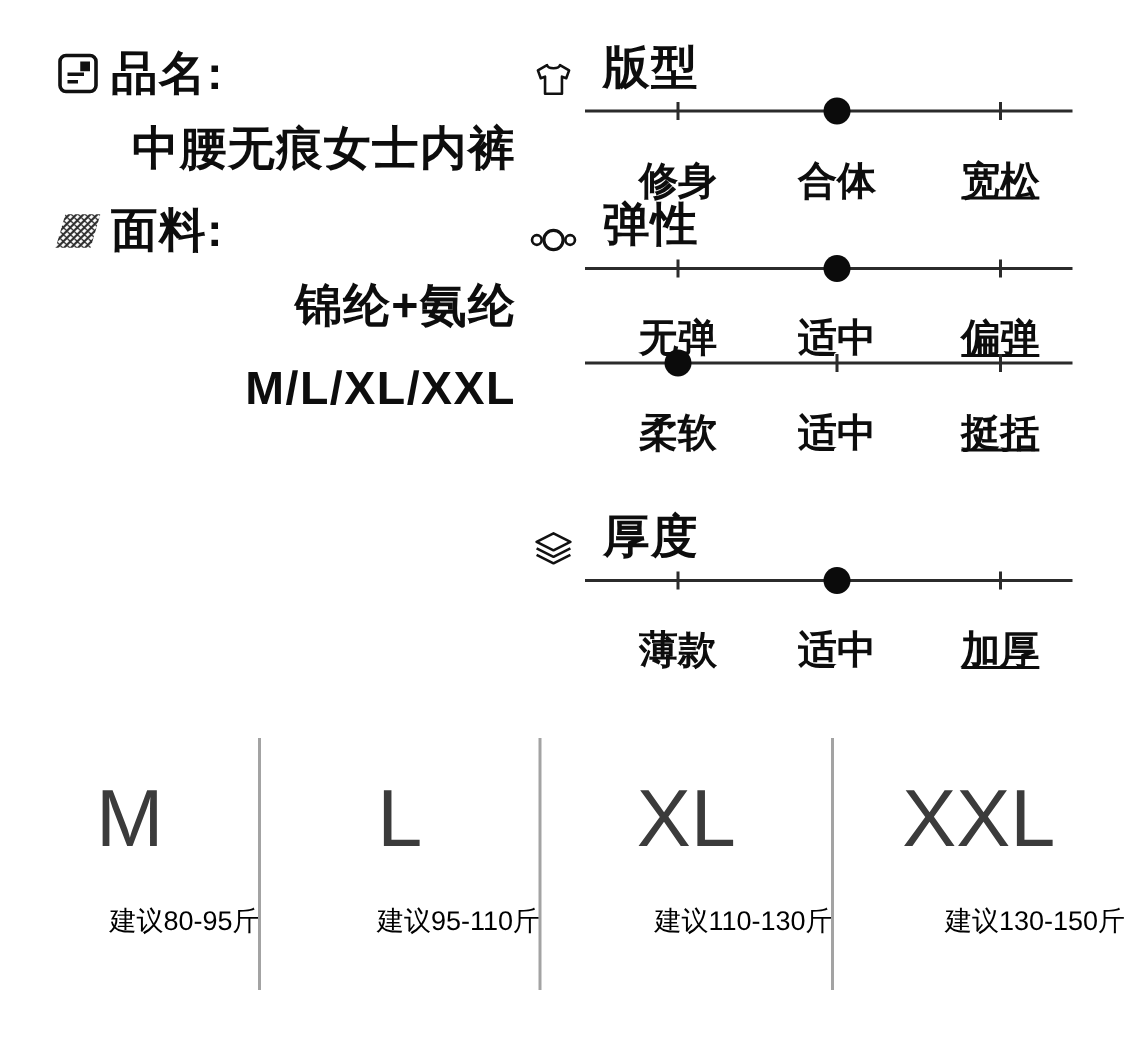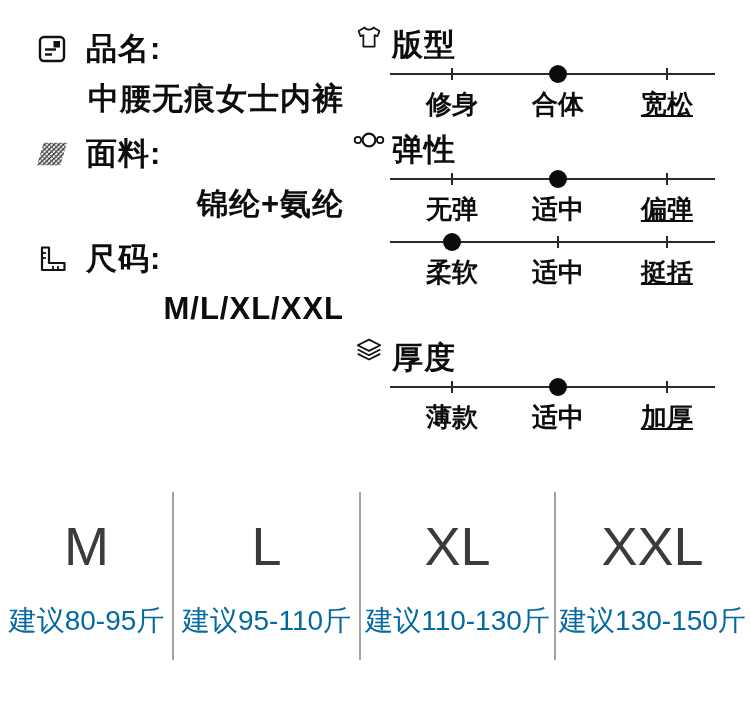--- a/index.html
+++ b/index.html
@@ -4,43 +4,43 @@
 <style>
   html,body{margin:0;padding:0;}
   body{
     width:750px;height:704px;position:relative;background:#ffffff;
     font-family:"Liberation Sans","DejaVu Sans",sans-serif;
     color:#0d0d0d;overflow:hidden;
   }
   
   .left-col{position:absolute;left:34px;top:24px;width:310px;}
   .spec-block{margin-bottom:5px;}
-  .spec-label-row{display:flex;align-items:center;gap:16px;height:50px;}
+  .spec-label-row{display:flex;align-items:center;gap:4px;height:50px;}
   .spec-icon{width:36px;display:flex;justify-content:center;align-items:center;flex:0 0 36px;}
   .spec-label{font-size:31px;font-weight:bold;letter-spacing:1px;}
   .spec-value{margin-left:46px;height:50px;line-height:50px;font-size:31px;font-weight:bold;letter-spacing:1px;white-space:nowrap;text-align:right;}
   
   .right-col{position:absolute;left:352px;top:24px;width:380px;}
   .scale-row{height:105px;}
-  .scale-header{display:flex;align-items:flex-start;gap:6px;height:42px;}
+  .scale-header{display:flex;align-items:flex-end;gap:16px;height:42px;}
   .scale-icon{width:34px;display:flex;justify-content:center;align-items:center;flex:0 0 34px;}
   .scale-title{font-size:31px;font-weight:bold;letter-spacing:1px;}
   .scale-track{position:relative;margin-left:38px;width:325px;height:20px;margin-top:-2px;}
   .track-line{position:absolute;left:0;right:0;top:9px;height:2px;background:#2b2b2b;}
   .tick{position:absolute;top:4px;width:2px;height:12px;background:#2b2b2b;transform:translateX(-50%);}
   .t0{left:19.1%;} .t1{left:51.7%;} .t2{left:85.2%;text-decoration:underline;}
   .dot{position:absolute;top:1px;width:18px;height:18px;border-radius:50%;background:#0b0b0b;transform:translateX(-50%);}
-  .scale-labels{position:relative;margin-left:38px;width:325px;height:34px;margin-top:3px;}
+  .scale-labels{position:relative;margin-left:38px;width:325px;height:34px;margin-top:19px;}
   .s-label{position:absolute;transform:translateX(-50%);font-size:26px;font-weight:bold;white-space:nowrap;top:0;}
   
   .size-grid{position:absolute;left:0;top:488px;width:750px;display:grid;grid-template-columns:173px 187px 195px 195px;}
   .size-cell{position:relative;text-align:center;padding-top:28px;}
   .v-divider{position:absolute;right:-1px;top:4px;width:2px;height:168px;background:#a3a3a3;}
   .size-letter{font-size:54px;line-height:60px;color:#3b3b3b;font-weight:400;}
-  .size-suggestion{margin-top:26px;font-size:28px;color:#0369a1;font-weight:400;white-space:nowrap;}
+  .size-suggestion{margin-top:26px;font-size:18px;color:#000000;font-weight:400;white-space:nowrap;text-align:right;}
   svg{display:block;}
 </style>
 </head>
 <body>
 
 <div class="left-col">
 
   <div class="spec-block">
     <div class="spec-label-row">
       <span class="spec-icon">
@@ -69,32 +69,20 @@
           <path d="M9 3 H34 L27 27 H2 Z" fill="url(#weave)"></path>
         </svg>
       </span>
       <span class="spec-label">面料:</span>
     </div>
     <div class="spec-value">锦纶+氨纶</div>
   </div>
 
 
   <div class="spec-block">
-    <div class="spec-label-row">
-      <span class="spec-icon">
-        <svg viewBox="0 0 30 30" width="30" height="30">
-          <path d="M5 3.5 H12 V19 H27.5 V26 H5 Z" fill="none" stroke="#111" stroke-width="2.2" stroke-linejoin="round"></path>
-          <line x1="5" y1="9" x2="9" y2="9" stroke="#111" stroke-width="1.8"></line>
-          <line x1="5" y1="14" x2="9" y2="14" stroke="#111" stroke-width="1.8"></line>
-          <line x1="16" y1="22" x2="16" y2="26" stroke="#111" stroke-width="1.8"></line>
-          <line x1="21" y1="22" x2="21" y2="26" stroke="#111" stroke-width="1.8"></line>
-        </svg>
-      </span>
-      <span class="spec-label">尺码:</span>
-    </div>
     <div class="spec-value">M/L/XL/XXL</div>
   </div>
 
 </div>
 
 <div class="right-col">
 
   <div class="scale-row">
     <div class="scale-header">
       <span class="scale-icon">

